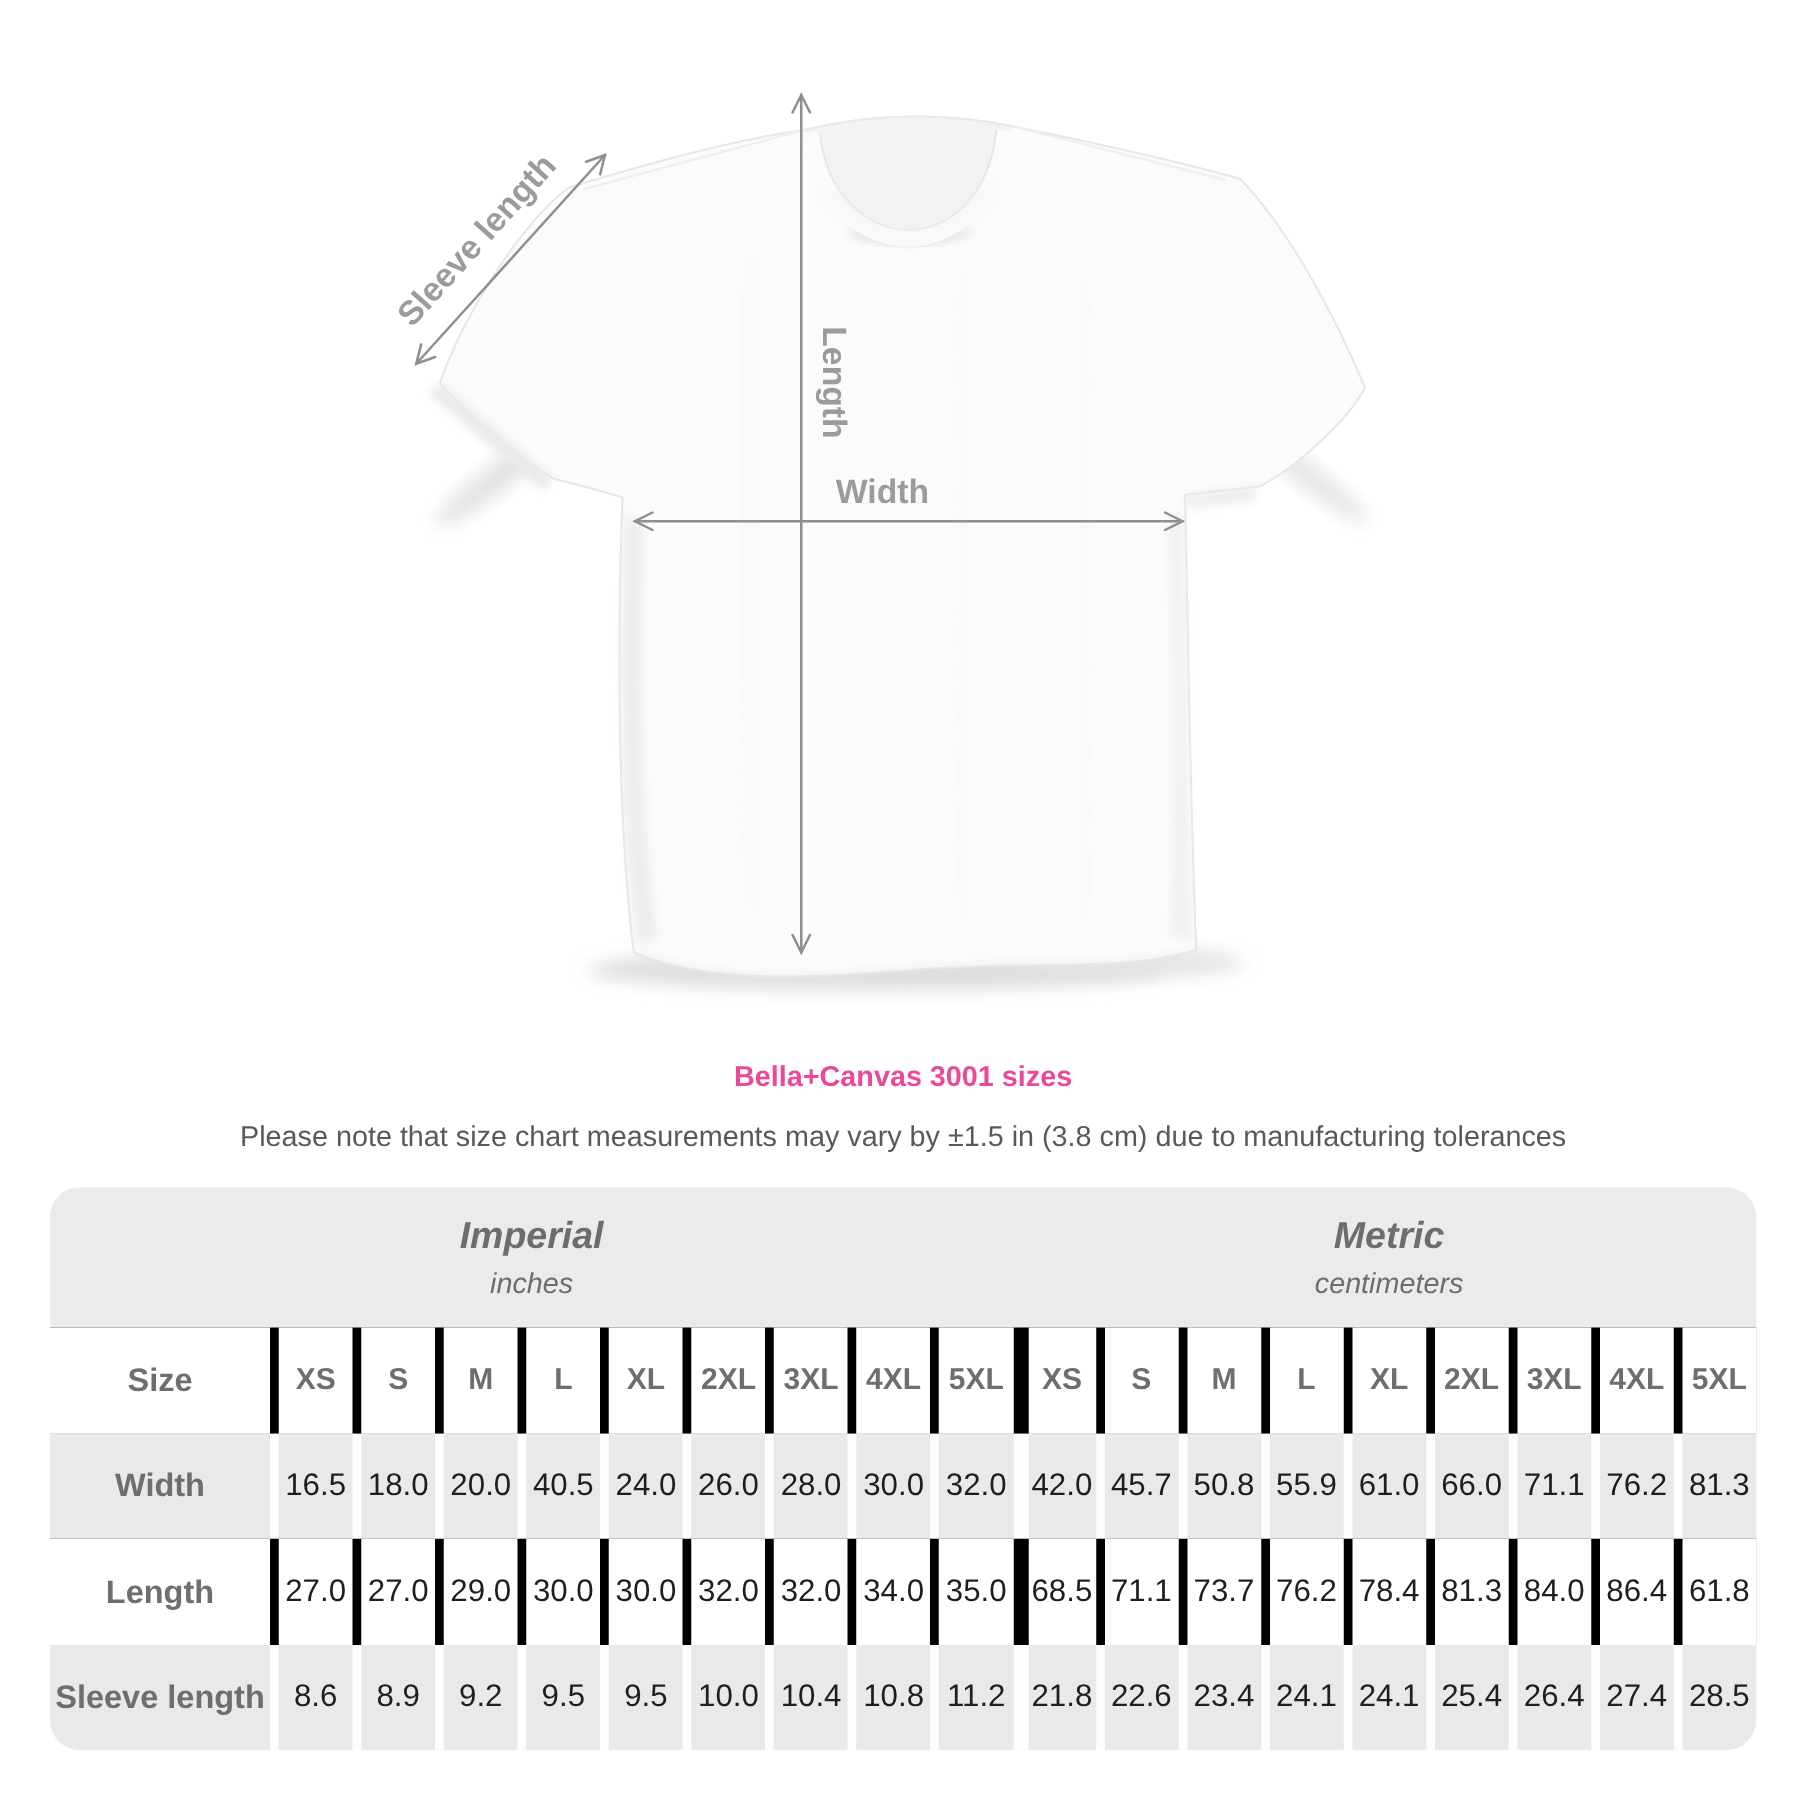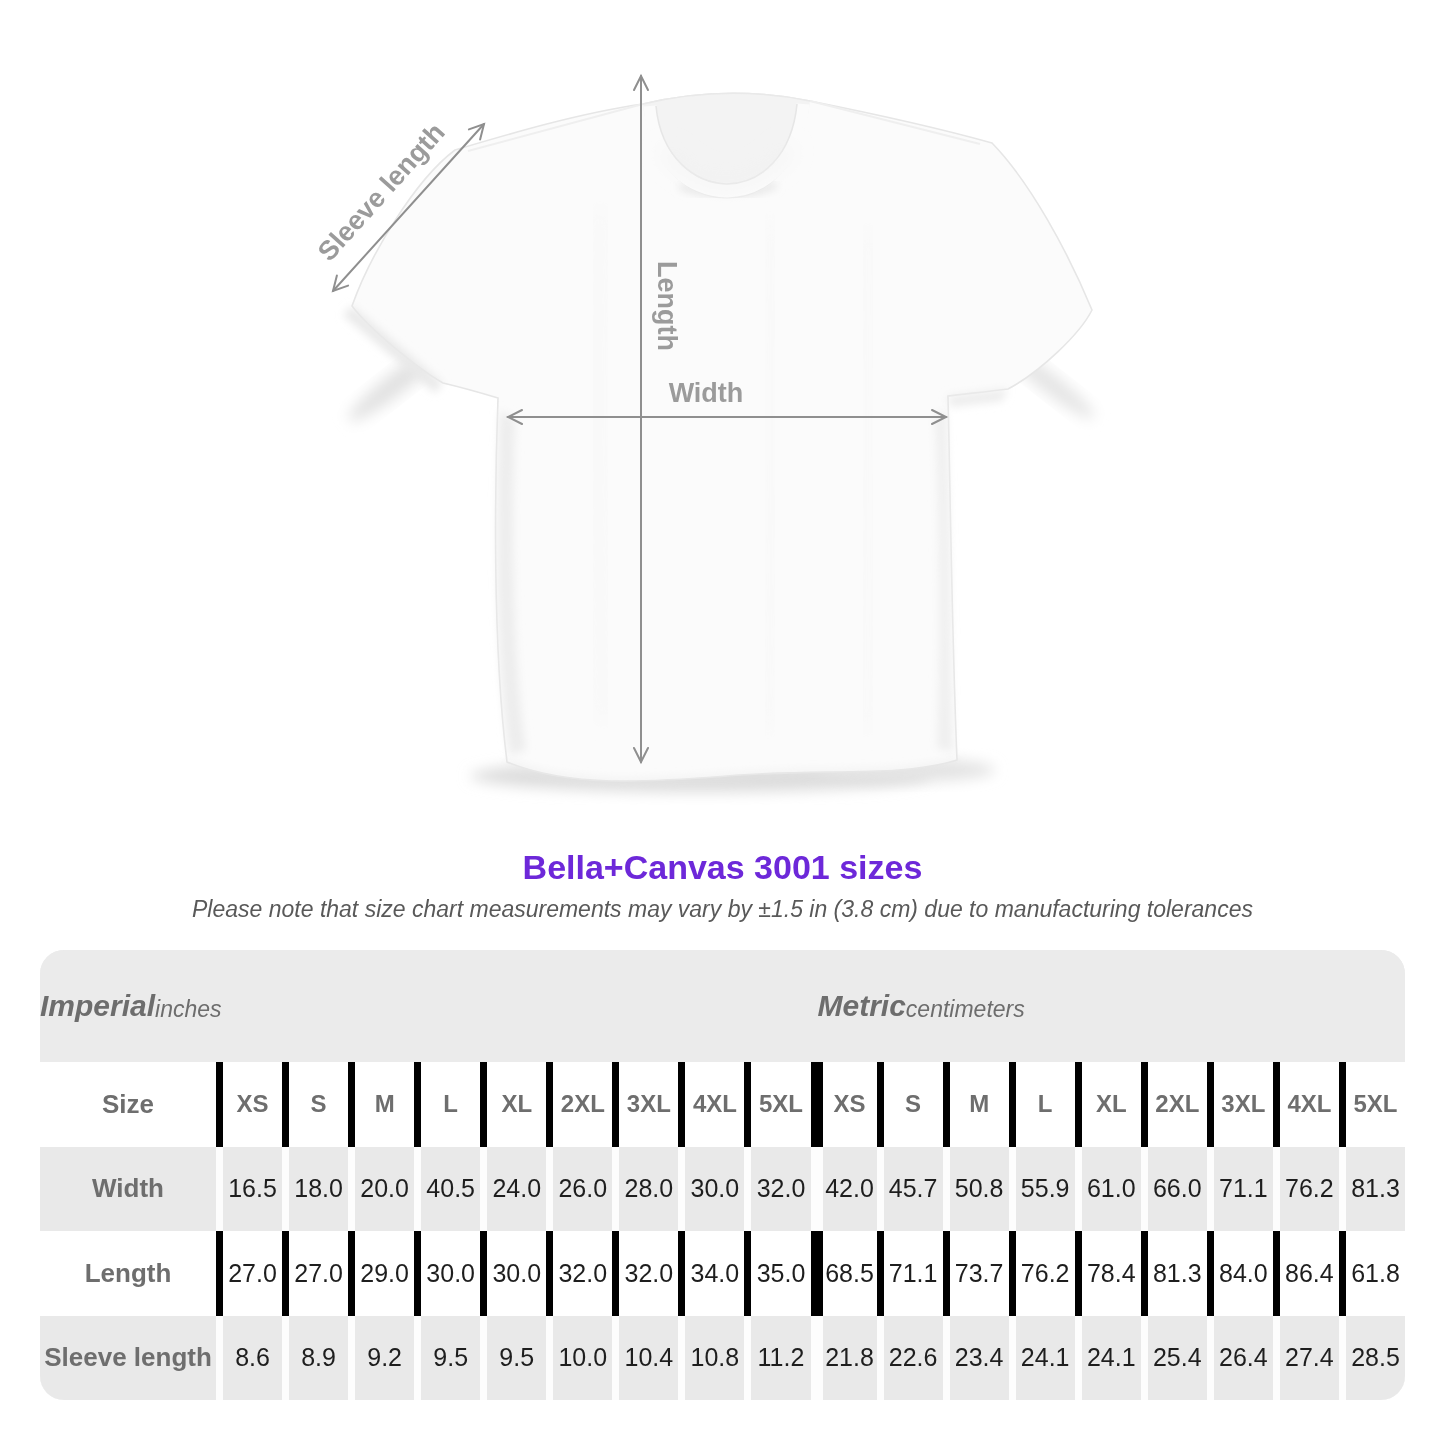--- a/index.html
+++ b/index.html
@@ -9,40 +9,40 @@
     font-family:"Liberation Sans", sans-serif;
     overflow:hidden;
   }
   
   #shirt-svg{position:absolute;top:0;left:0;}
   .dim-label{fill:#9b9b9b;font-family:"Liberation Sans",sans-serif;font-weight:bold;font-size:27px;}
   .arrow{stroke:#8f8f8f;stroke-width:2;fill:none;stroke-linecap:round;}
   
   .page-title{
     position:absolute;top:848px;left:0;width:100%;
-    text-align:center;font-size:34px;font-weight:bold;color:#6d28d9;
+    text-align:center;font-size:23px;font-weight:bold;color:#ec4899;
   }
   .size-note{
     position:absolute;top:896px;left:0;width:100%;
-    text-align:center;font-style:italic;font-size:23px;color:#595959;
+    text-align:center;font-size:23px;color:#595959;
   }
   
   .size-table{
     position:absolute;top:950px;left:40px;
     width:1365px;height:450px;
     background:#ebebeb;border-radius:24px;overflow:hidden;
     display:flex;flex-direction:column;
   }
   .tgrid{
     display:grid;
     grid-template-columns:176px repeat(18, minmax(0,1fr));
     column-gap:7px;
   }
   .units{flex:0 0 112px;background:#ebebeb;}
-  .unit{grid-row:1;display:flex;flex-direction:row;align-items:center;}
+  .unit{grid-row:1;display:flex;flex-direction:column;align-items:center;justify-content:center;}
   .unit.imperial{grid-column:1 / 11;}
   .unit.metric{grid-column:11 / 20;}
   .unit-title{font-size:30px;font-weight:bold;font-style:italic;color:#6d6d6d;}
   .unit-sub{font-size:23px;font-style:italic;color:#6d6d6d;margin-top:7px;}
   .trow{flex:1 1 auto;}
   .row-light{background:#000000;}   
   .row-shade{background:#fdfdfd;}   
   .c{display:flex;align-items:center;justify-content:center;}
   .row-light .c{background:#ffffff;}
   .row-shade .c{background:#e9e9e9;}

